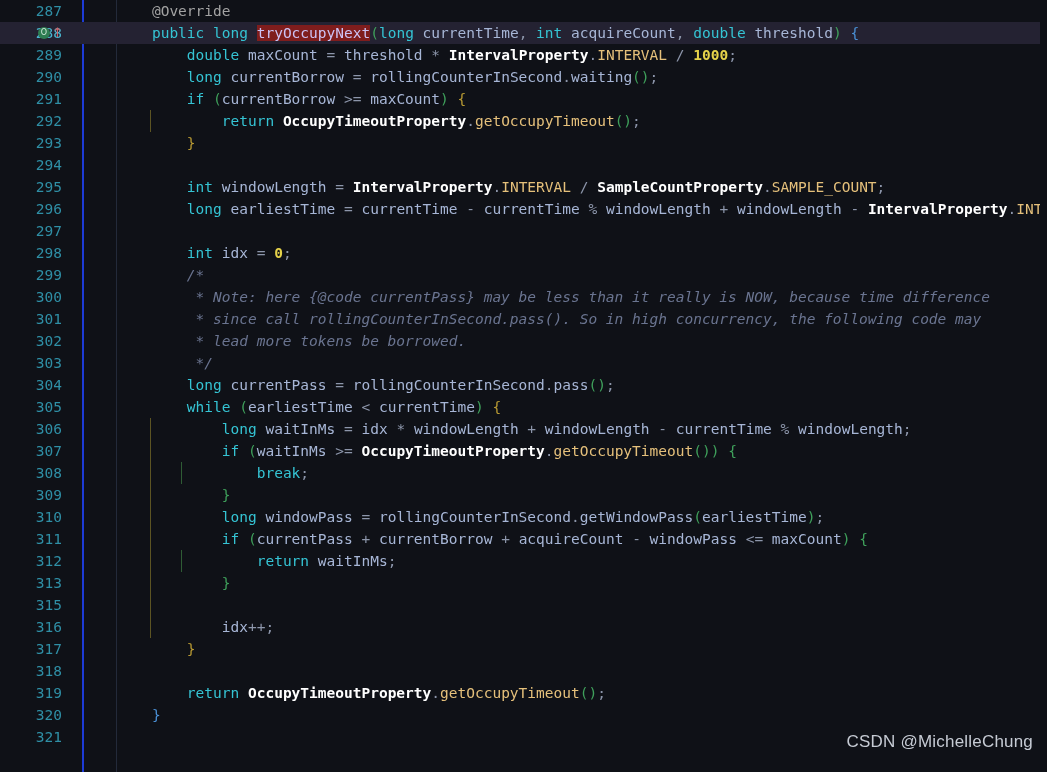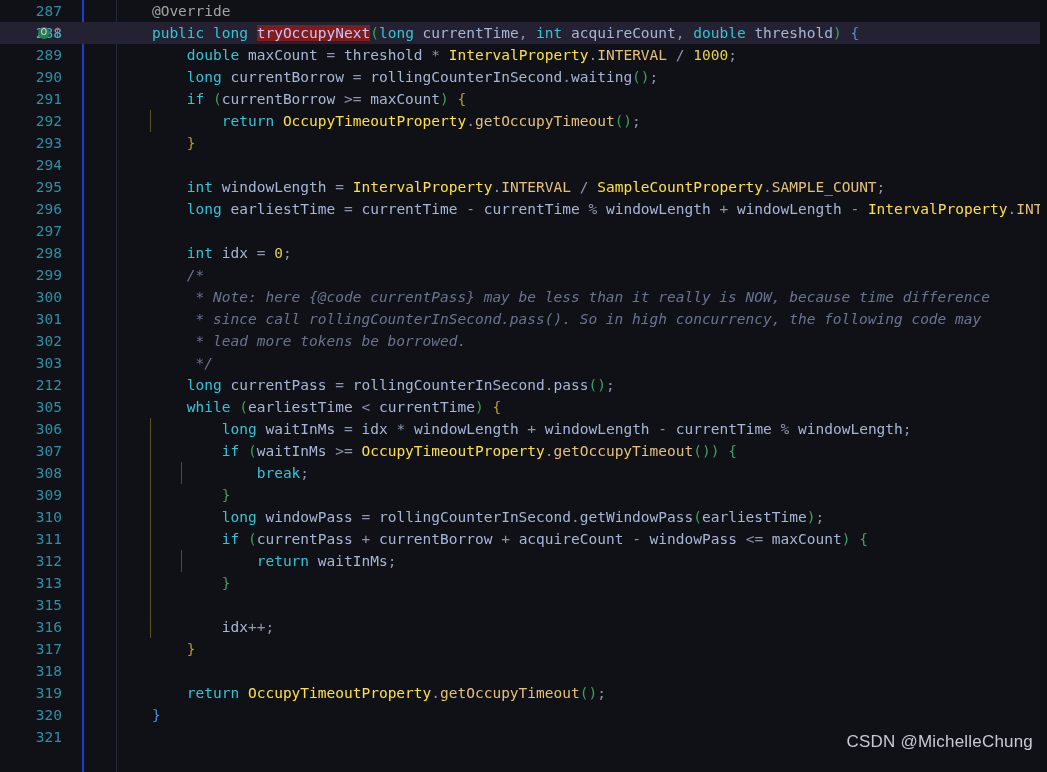--- a/index.html
+++ b/index.html
@@ -108,23 +108,23 @@
   .guide {
     position: absolute;
     width: 1px;
     top: 0;
     height: 22px;
   }
 
   
   .kw      { color: #35c4d4; }            
   .id      { color: #a7b6d6; }            
-  .cls     { color: #fde047; }            
+  .cls     { color: #ffffff; font-weight: bold; }            
   .stat    { color: #e5c07b; }            
-  .num     { color: #e5d24a; }            
+  .num     { color: #e5d24a; font-weight: bold; }            
   .anno    { color: #a3a3a3; }            
   .punc    { color: #8d96ab; }            
   .p1      { color: #3fa05b; }            
   .p2      { color: #b89a33; }            
   .p3      { color: #4a8fd4; }            
   .sel     { background: #7f1d1d; color: #cdc3f5; }  
   .cmt     { color: #6a7490; font-style: italic; }   
 
   
   .watermark {
@@ -163,21 +163,21 @@
       <div class="row"><span class="lineno">294</span><span class="code"></span></div>
       <div class="row"><span class="lineno">295</span><span class="code"><span class="punc">        </span><span class="kw">int</span><span class="punc"> </span><span class="id">windowLength</span><span class="punc"> = </span><span class="cls">IntervalProperty</span><span class="punc">.</span><span class="stat">INTERVAL</span><span class="punc"> / </span><span class="cls">SampleCountProperty</span><span class="punc">.</span><span class="stat">SAMPLE_COUNT</span><span class="punc">;</span></span></div>
       <div class="row"><span class="lineno">296</span><span class="code"><span class="punc">        </span><span class="kw">long</span><span class="punc"> </span><span class="id">earliestTime</span><span class="punc"> = </span><span class="id">currentTime</span><span class="punc"> - </span><span class="id">currentTime</span><span class="punc"> % </span><span class="id">windowLength</span><span class="punc"> + </span><span class="id">windowLength</span><span class="punc"> - </span><span class="cls">IntervalProperty</span><span class="punc">.</span><span class="stat">INTERVAL</span></span></div>
       <div class="row"><span class="lineno">297</span><span class="code"></span></div>
       <div class="row"><span class="lineno">298</span><span class="code"><span class="punc">        </span><span class="kw">int</span><span class="punc"> </span><span class="id">idx</span><span class="punc"> = </span><span class="num">0</span><span class="punc">;</span></span></div>
       <div class="row"><span class="lineno">299</span><span class="code"><span class="cmt">        /*</span></span></div>
       <div class="row"><span class="lineno">300</span><span class="code"><span class="cmt">         * Note: here {@code currentPass} may be less than it really is NOW, because time difference</span></span></div>
       <div class="row"><span class="lineno">301</span><span class="code"><span class="cmt">         * since call rollingCounterInSecond.pass(). So in high concurrency, the following code may</span></span></div>
       <div class="row"><span class="lineno">302</span><span class="code"><span class="cmt">         * lead more tokens be borrowed.</span></span></div>
       <div class="row"><span class="lineno">303</span><span class="code"><span class="cmt">         */</span></span></div>
-      <div class="row"><span class="lineno">212</span><span class="code"><span class="punc">        </span><span class="kw">long</span><span class="punc"> </span><span class="id">currentPass</span><span class="punc"> = </span><span class="id">rollingCounterInSecond</span><span class="punc">.</span><span class="id">pass</span><span class="p1">()</span><span class="punc">;</span></span></div>
+      <div class="row"><span class="lineno">304</span><span class="code"><span class="punc">        </span><span class="kw">long</span><span class="punc"> </span><span class="id">currentPass</span><span class="punc"> = </span><span class="id">rollingCounterInSecond</span><span class="punc">.</span><span class="id">pass</span><span class="p1">()</span><span class="punc">;</span></span></div>
       <div class="row"><span class="lineno">305</span><span class="code"><span class="punc">        </span><span class="kw">while</span><span class="punc"> </span><span class="p1">(</span><span class="id">earliestTime</span><span class="punc"> &lt; </span><span class="id">currentTime</span><span class="p1">)</span><span class="punc"> </span><span class="p2">{</span></span></div>
       <div class="row"><span class="lineno">306</span><span class="guide" style="left: 150px; background: rgb(92, 84, 35);"></span><span class="code"><span class="punc">            </span><span class="kw">long</span><span class="punc"> </span><span class="id">waitInMs</span><span class="punc"> = </span><span class="id">idx</span><span class="punc"> * </span><span class="id">windowLength</span><span class="punc"> + </span><span class="id">windowLength</span><span class="punc"> - </span><span class="id">currentTime</span><span class="punc"> % </span><span class="id">windowLength</span><span class="punc">;</span></span></div>
       <div class="row"><span class="lineno">307</span><span class="guide" style="left: 150px; background: rgb(92, 84, 35);"></span><span class="code"><span class="punc">            </span><span class="kw">if</span><span class="punc"> </span><span class="p1">(</span><span class="id">waitInMs</span><span class="punc"> &gt;= </span><span class="cls">OccupyTimeoutProperty</span><span class="punc">.</span><span class="stat">getOccupyTimeout</span><span class="p1">()</span><span class="p1">)</span><span class="punc"> </span><span class="p1">{</span></span></div>
       <div class="row"><span class="lineno">308</span><span class="guide" style="left: 150px; background: rgb(92, 84, 35);"></span><span class="guide" style="left: 181px; background: rgb(47, 92, 53);"></span><span class="code"><span class="punc">                </span><span class="kw">break</span><span class="punc">;</span></span></div>
       <div class="row"><span class="lineno">309</span><span class="guide" style="left: 150px; background: rgb(92, 84, 35);"></span><span class="code"><span class="punc">            </span><span class="p1">}</span></span></div>
       <div class="row"><span class="lineno">310</span><span class="guide" style="left: 150px; background: rgb(92, 84, 35);"></span><span class="code"><span class="punc">            </span><span class="kw">long</span><span class="punc"> </span><span class="id">windowPass</span><span class="punc"> = </span><span class="id">rollingCounterInSecond</span><span class="punc">.</span><span class="id">getWindowPass</span><span class="p1">(</span><span class="id">earliestTime</span><span class="p1">)</span><span class="punc">;</span></span></div>
       <div class="row"><span class="lineno">311</span><span class="guide" style="left: 150px; background: rgb(92, 84, 35);"></span><span class="code"><span class="punc">            </span><span class="kw">if</span><span class="punc"> </span><span class="p1">(</span><span class="id">currentPass</span><span class="punc"> + </span><span class="id">currentBorrow</span><span class="punc"> + </span><span class="id">acquireCount</span><span class="punc"> - </span><span class="id">windowPass</span><span class="punc"> &lt;= </span><span class="id">maxCount</span><span class="p1">)</span><span class="punc"> </span><span class="p1">{</span></span></div>
       <div class="row"><span class="lineno">312</span><span class="guide" style="left: 150px; background: rgb(92, 84, 35);"></span><span class="guide" style="left: 181px; background: rgb(47, 92, 53);"></span><span class="code"><span class="punc">                </span><span class="kw">return</span><span class="punc"> </span><span class="id">waitInMs</span><span class="punc">;</span></span></div>
       <div class="row"><span class="lineno">313</span><span class="guide" style="left: 150px; background: rgb(92, 84, 35);"></span><span class="code"><span class="punc">            </span><span class="p1">}</span></span></div>
       <div class="row"><span class="lineno">315</span><span class="guide" style="left: 150px; background: rgb(92, 84, 35);"></span></div>

